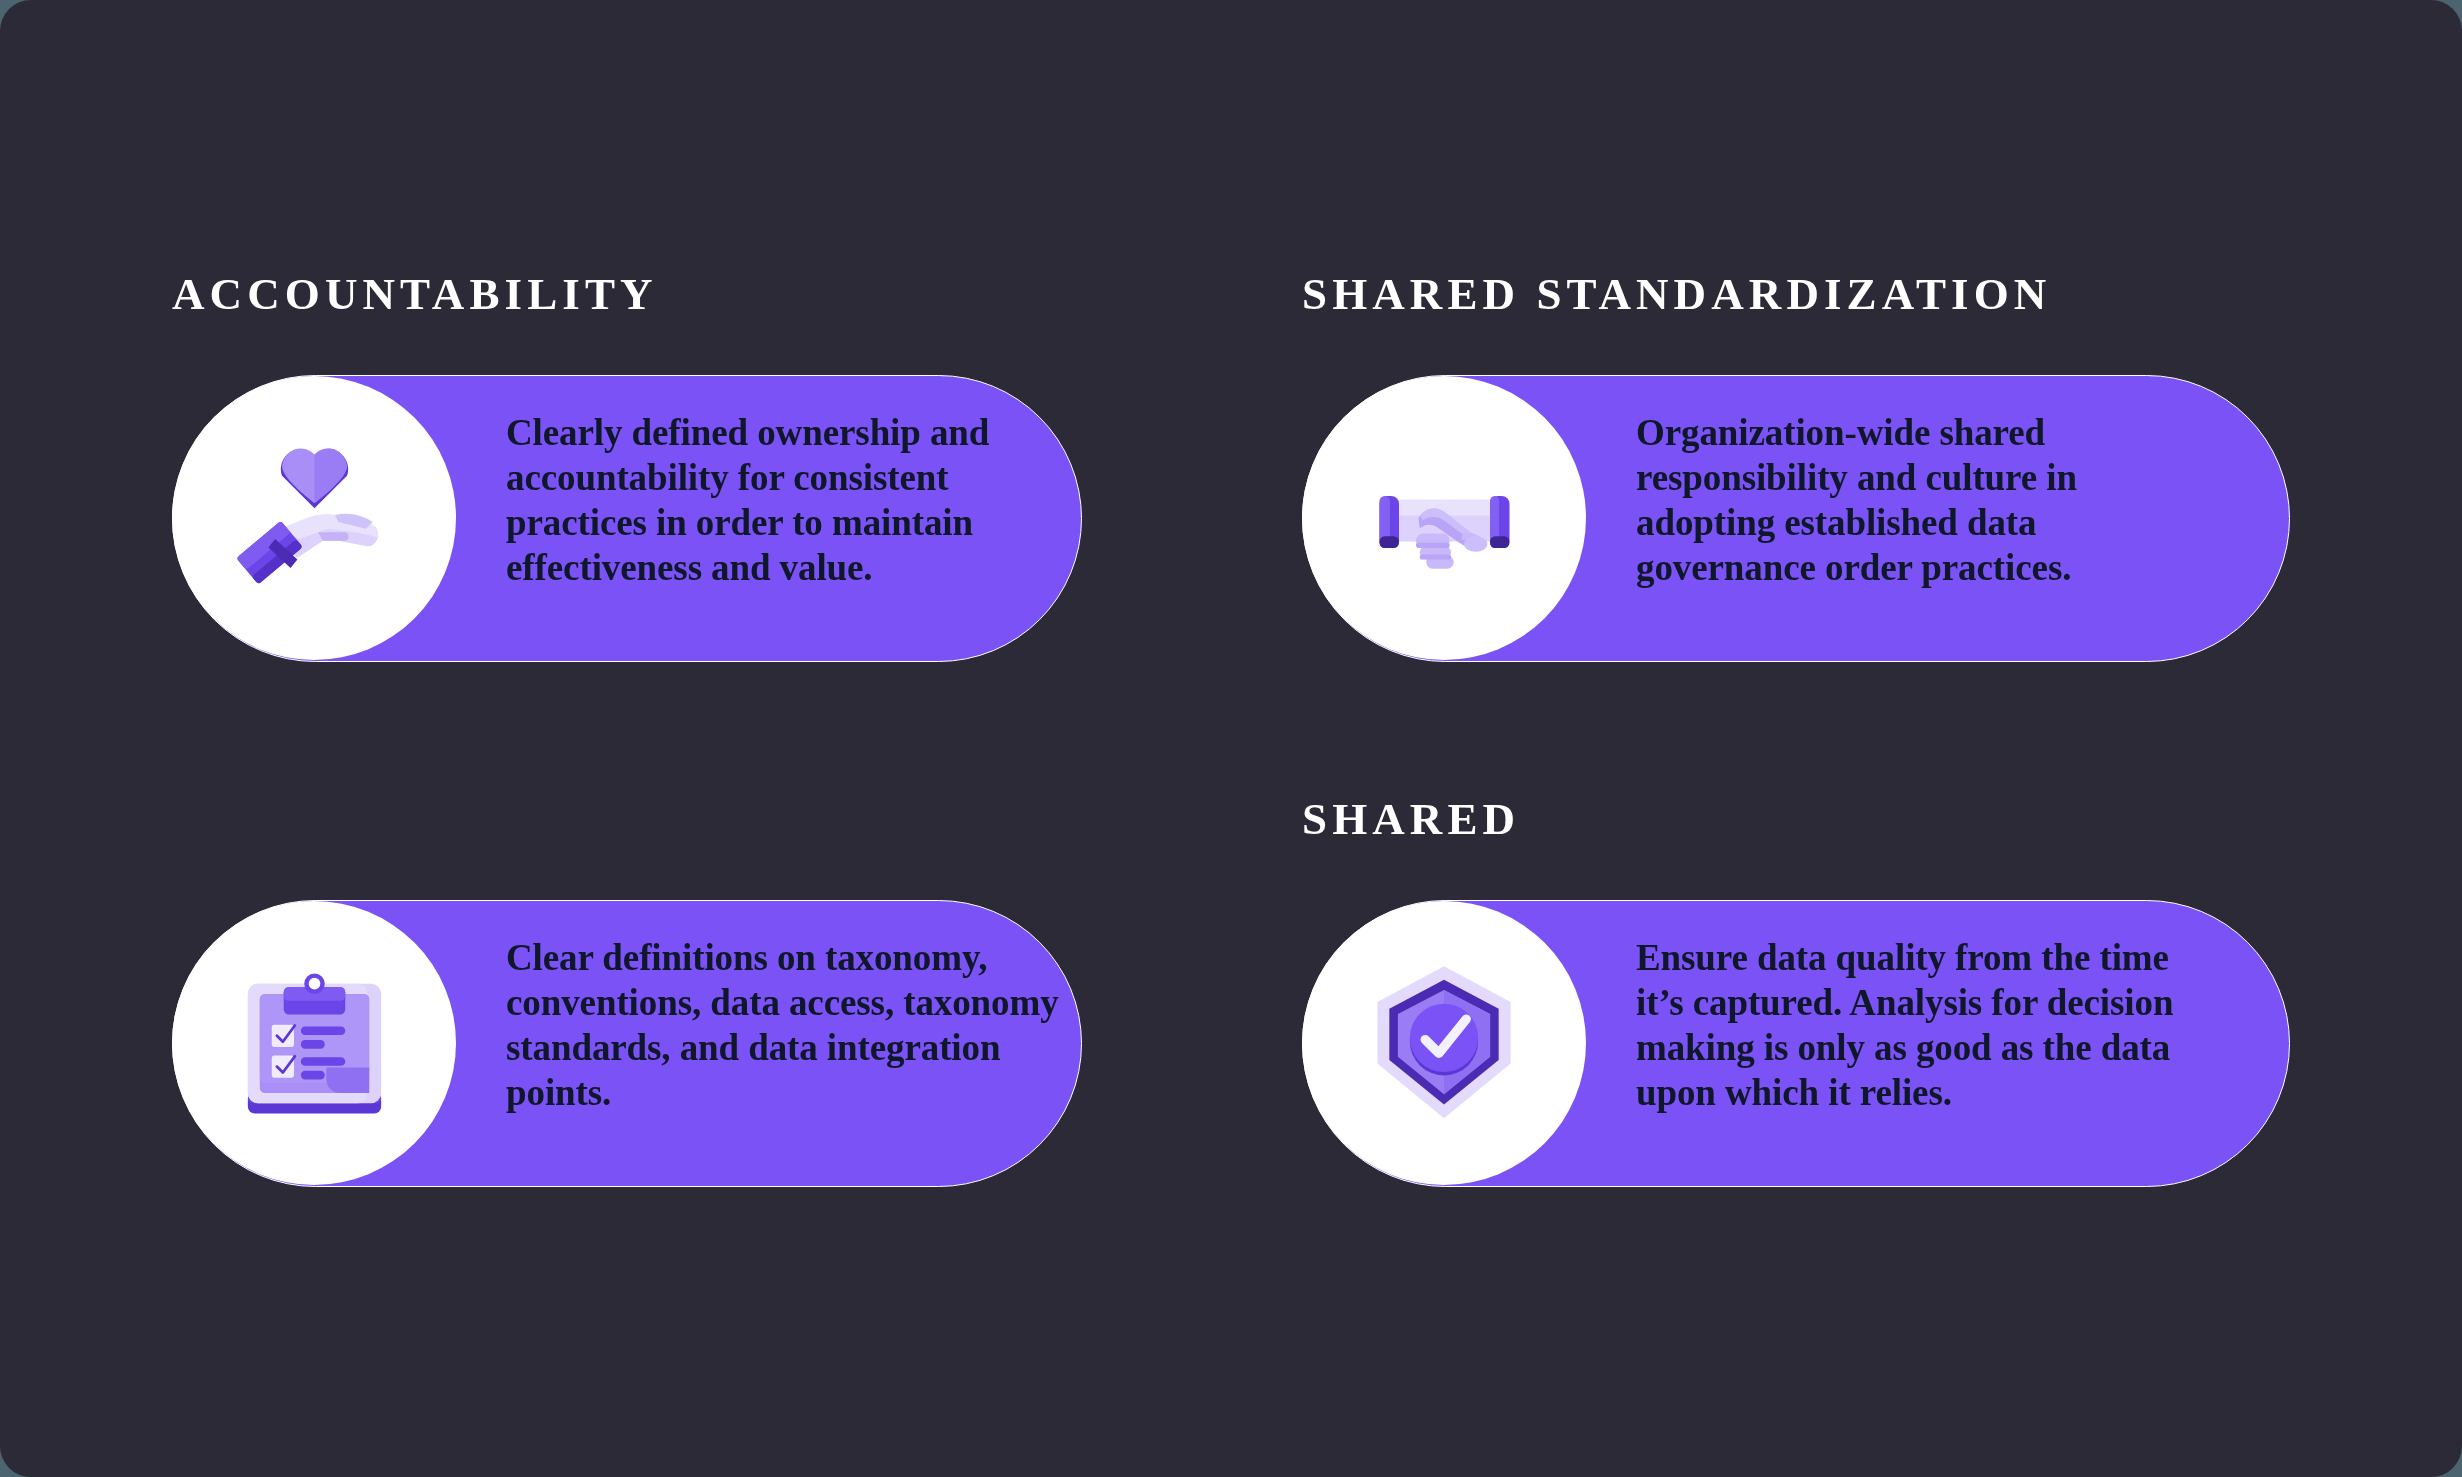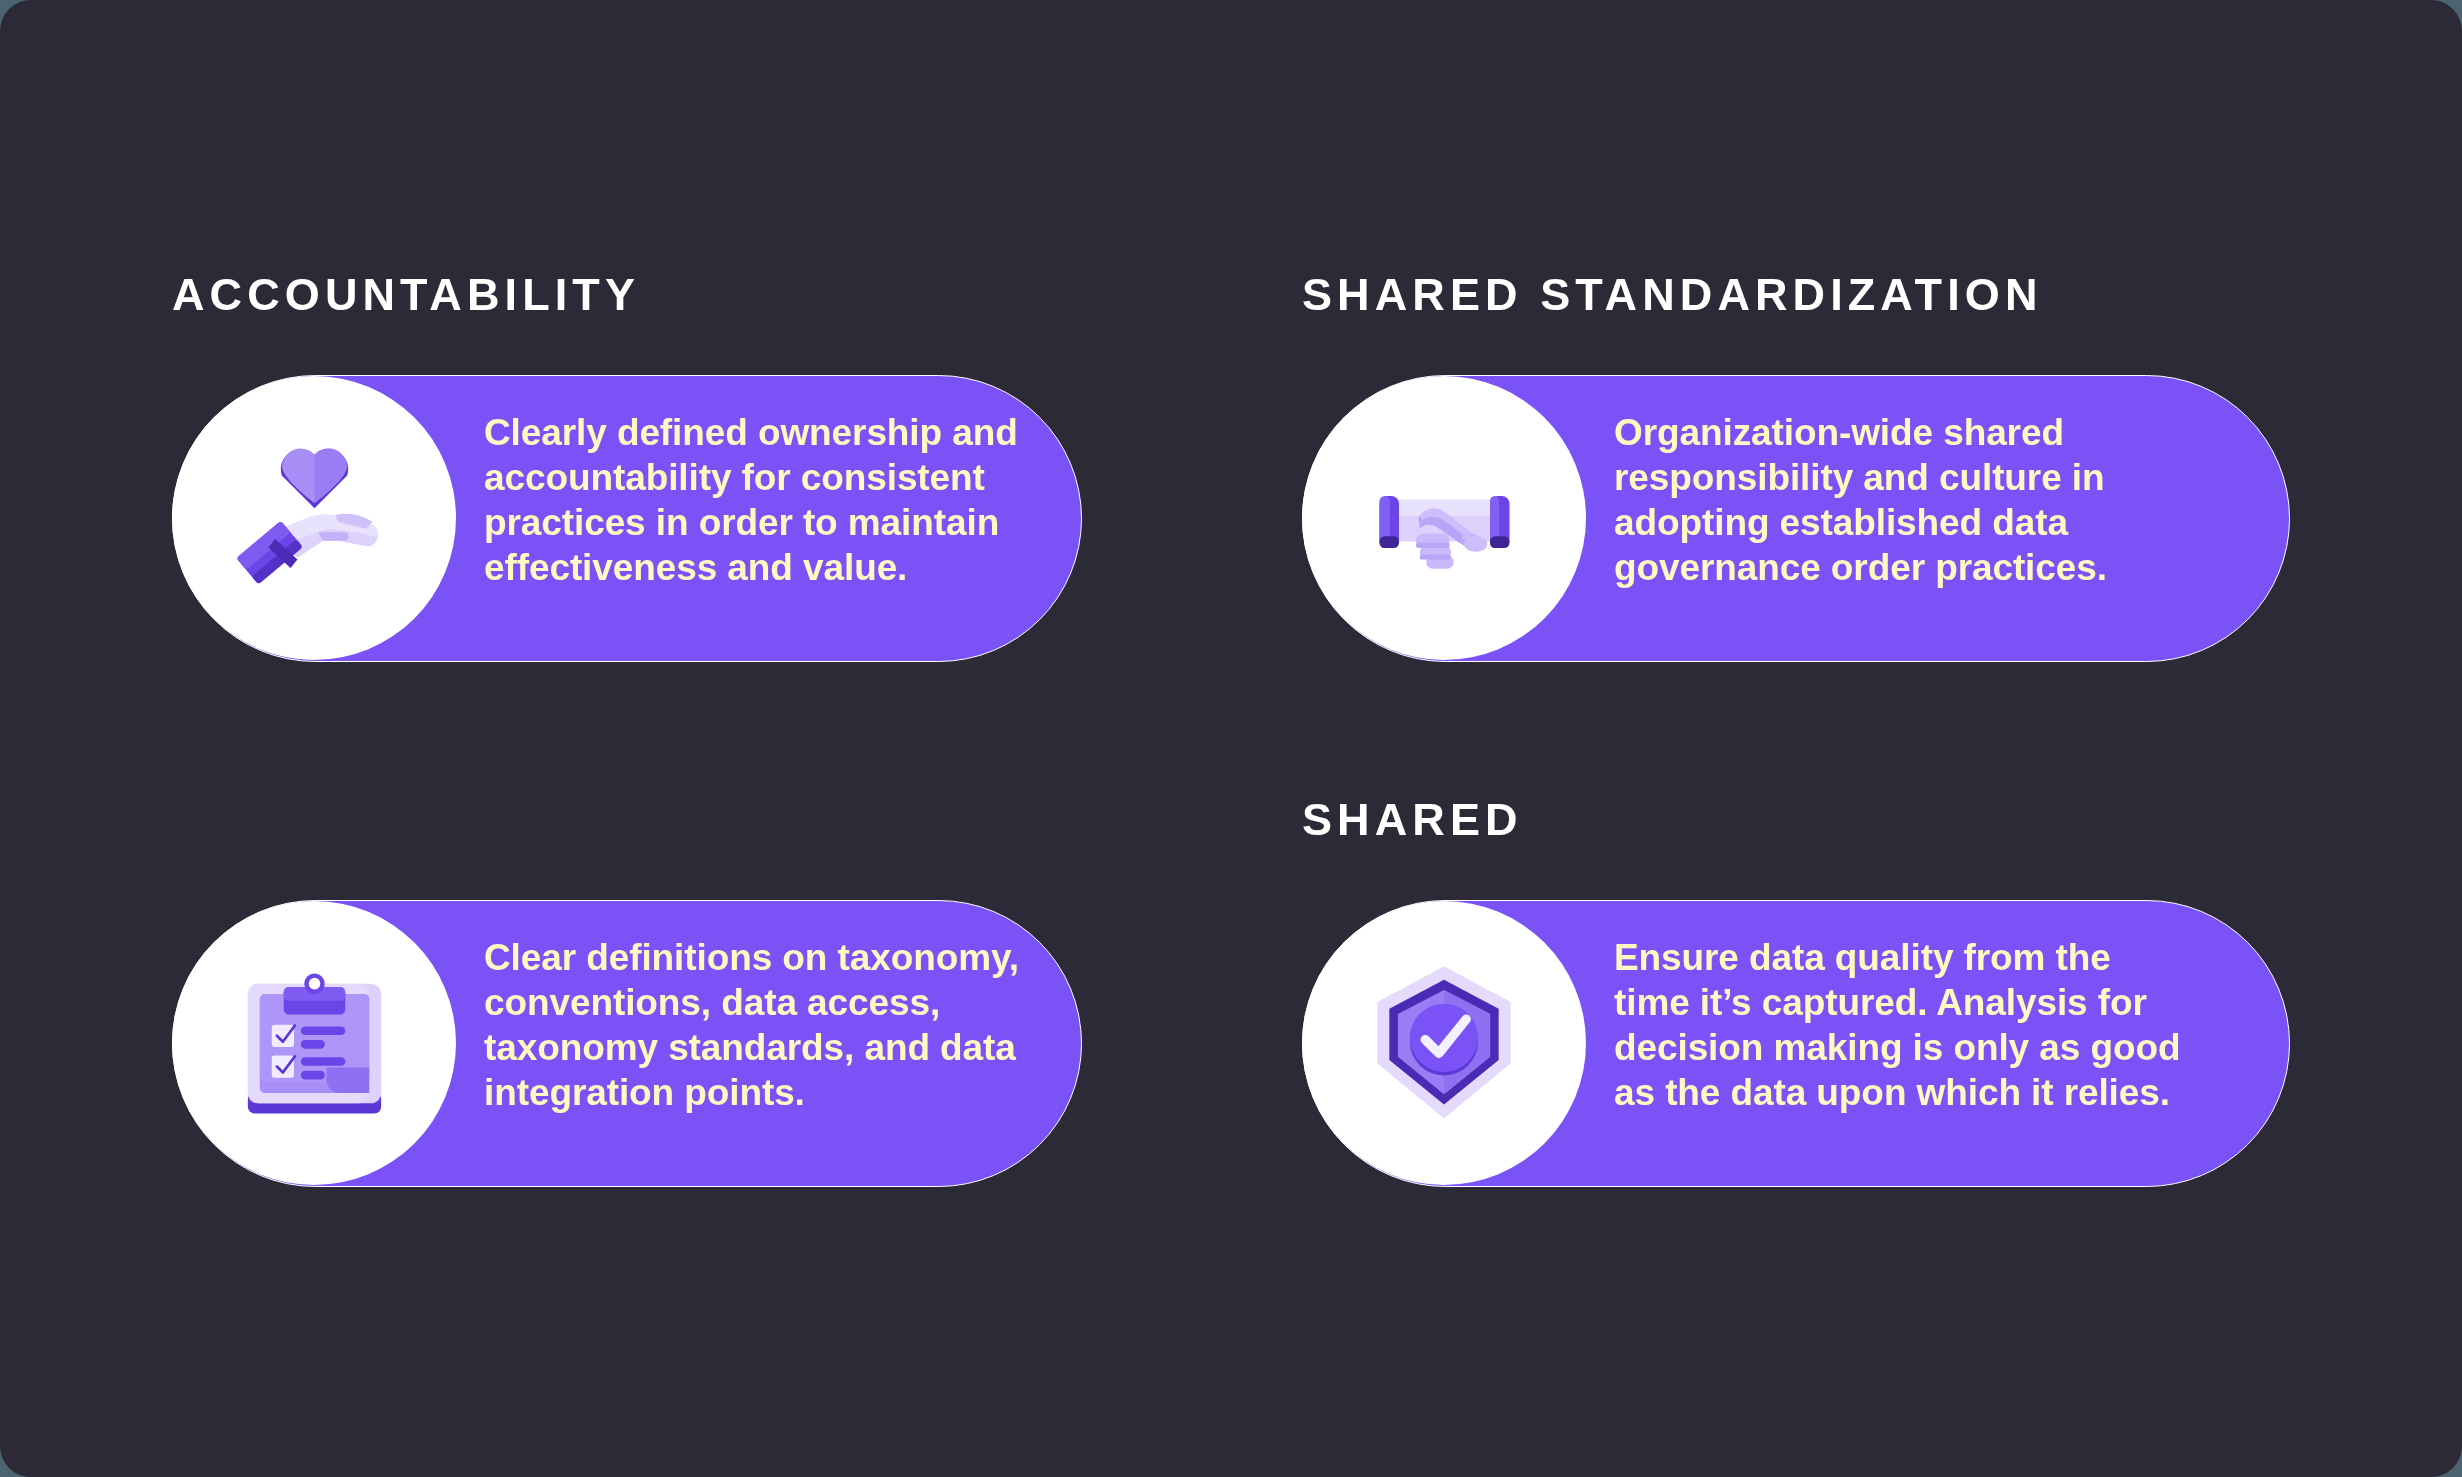--- a/index.html
+++ b/index.html
@@ -16,20 +16,21 @@
   }
 
   #panel {
     position: absolute;
     left: 0; top: 0;
     width: 2462px;
     height: 1477px;
     background: #2b2a36;
     border-radius: 31px;
     overflow: hidden;
+    font-family: Liberation Serif, serif;
   }
 
   #grid {
     position: absolute;
     left: 172px;
     top: 272px;
     width: 2120px;
     height: 964px;
   }
 
@@ -87,27 +88,27 @@
     background: #ffffff;
     display: flex;
     align-items: center;
     justify-content: center;
   }
 
   .icon-circle svg { display: block; }
 
   .card-desc {
     position: absolute;
-    left: 311px;
+    left: 333px;
     top: 34px;
     width: 568px;
     font-size: 37px;
     font-weight: bold;
     line-height: 1.22;
-    color: #fef9c3;
+    color: #0f172a;
     letter-spacing: -0.1px;
   }
   .card.col-right .card-desc { width: 581px; }
 </style>
 </head>
 <body>
 
 <div id="panel">
   <div id="grid">
 

